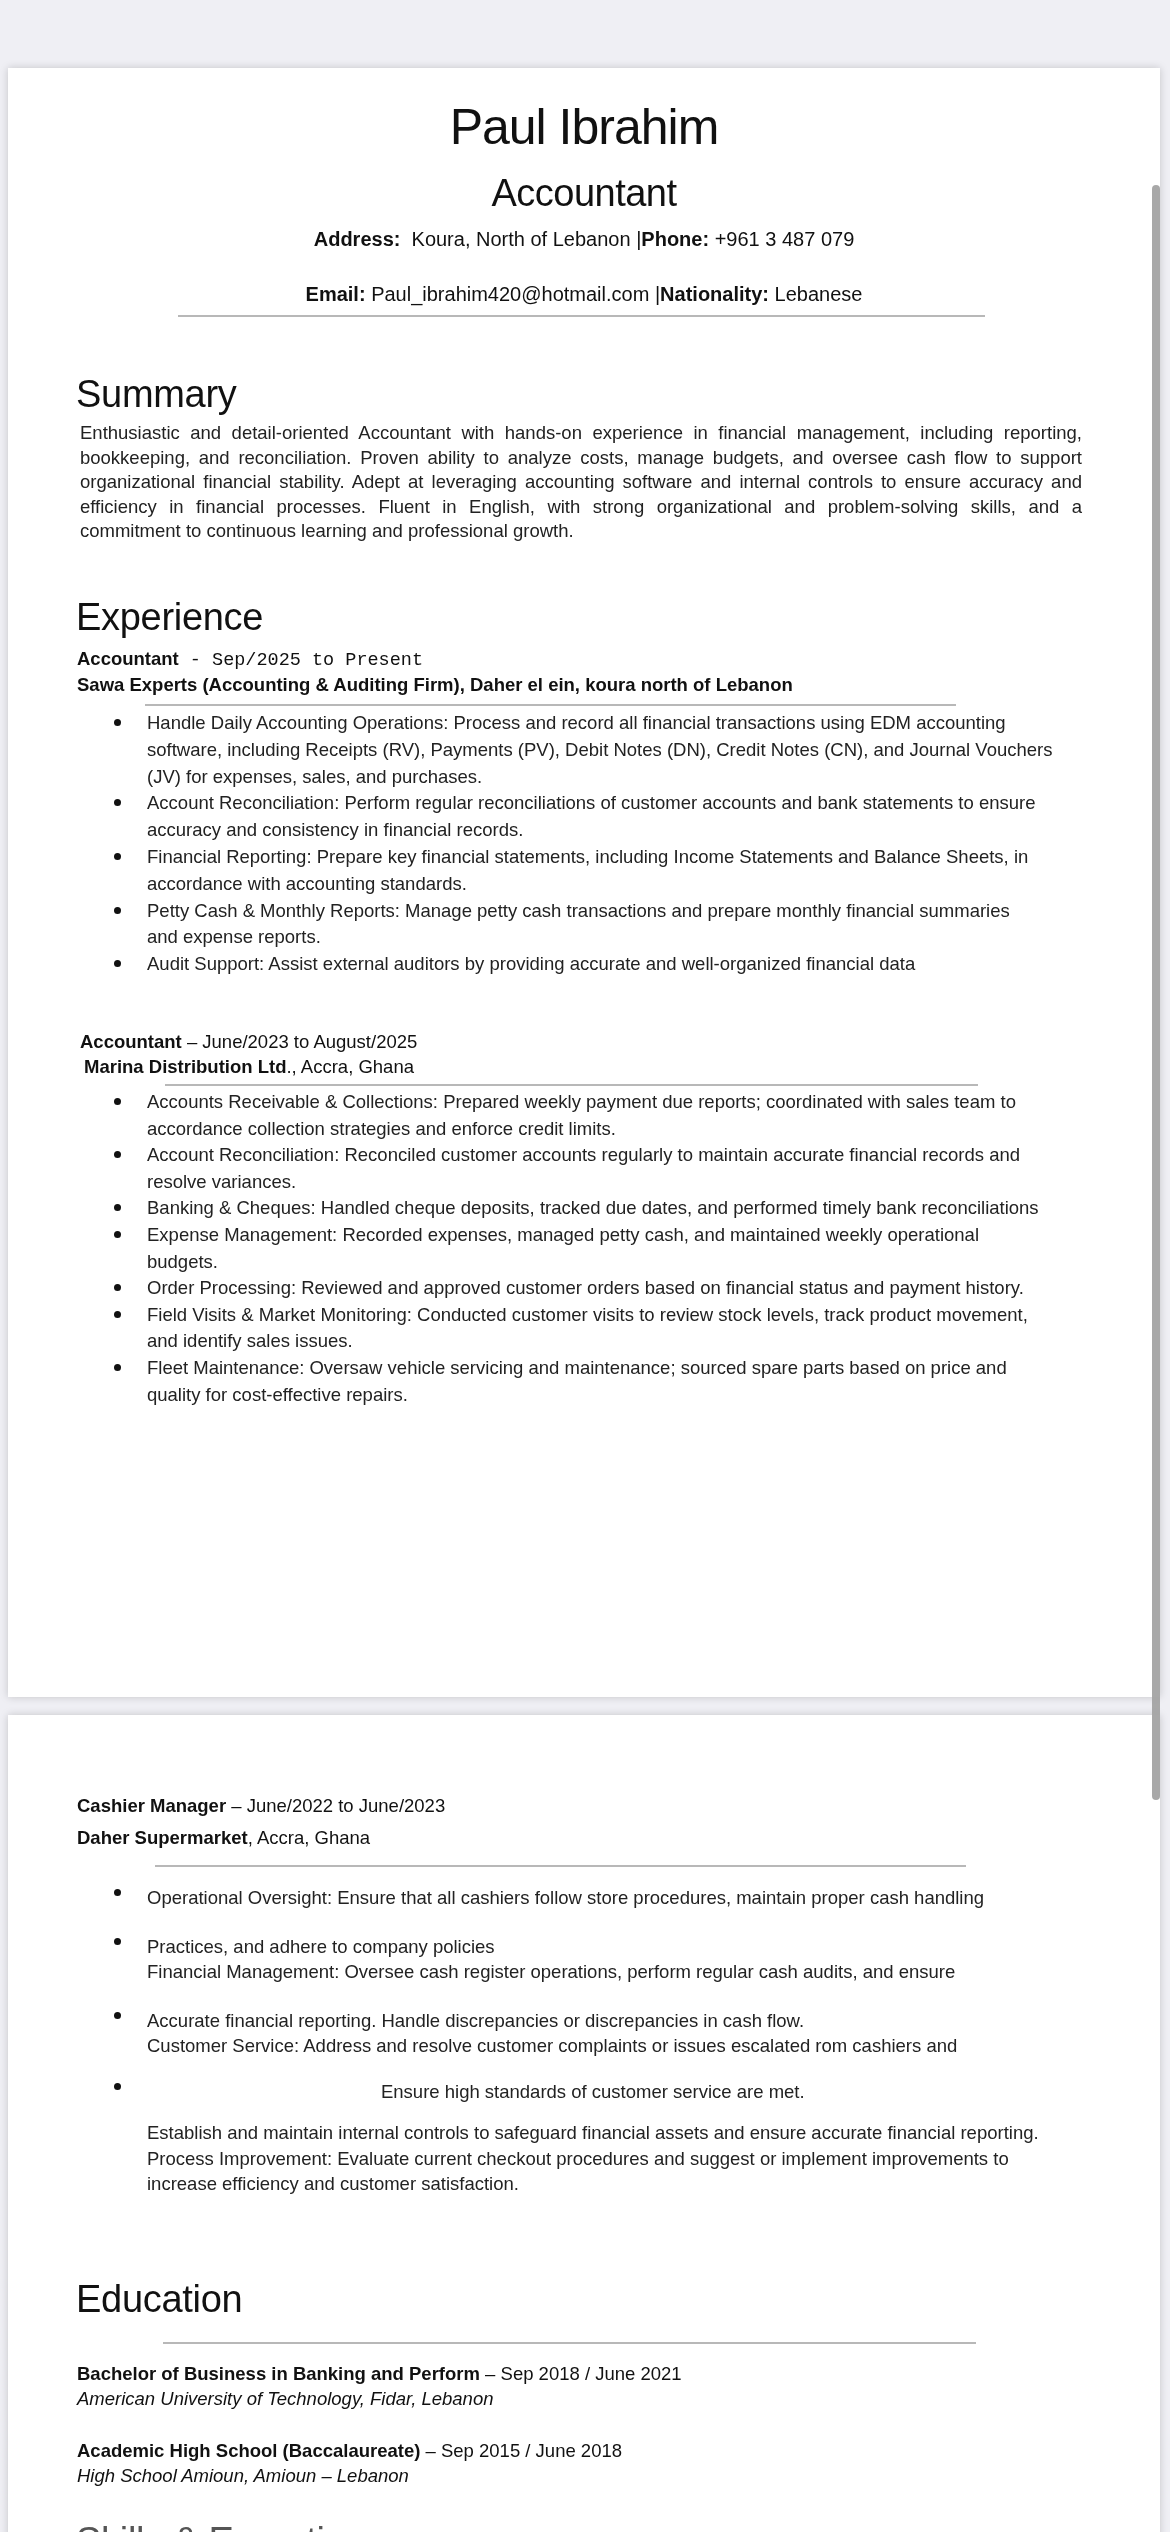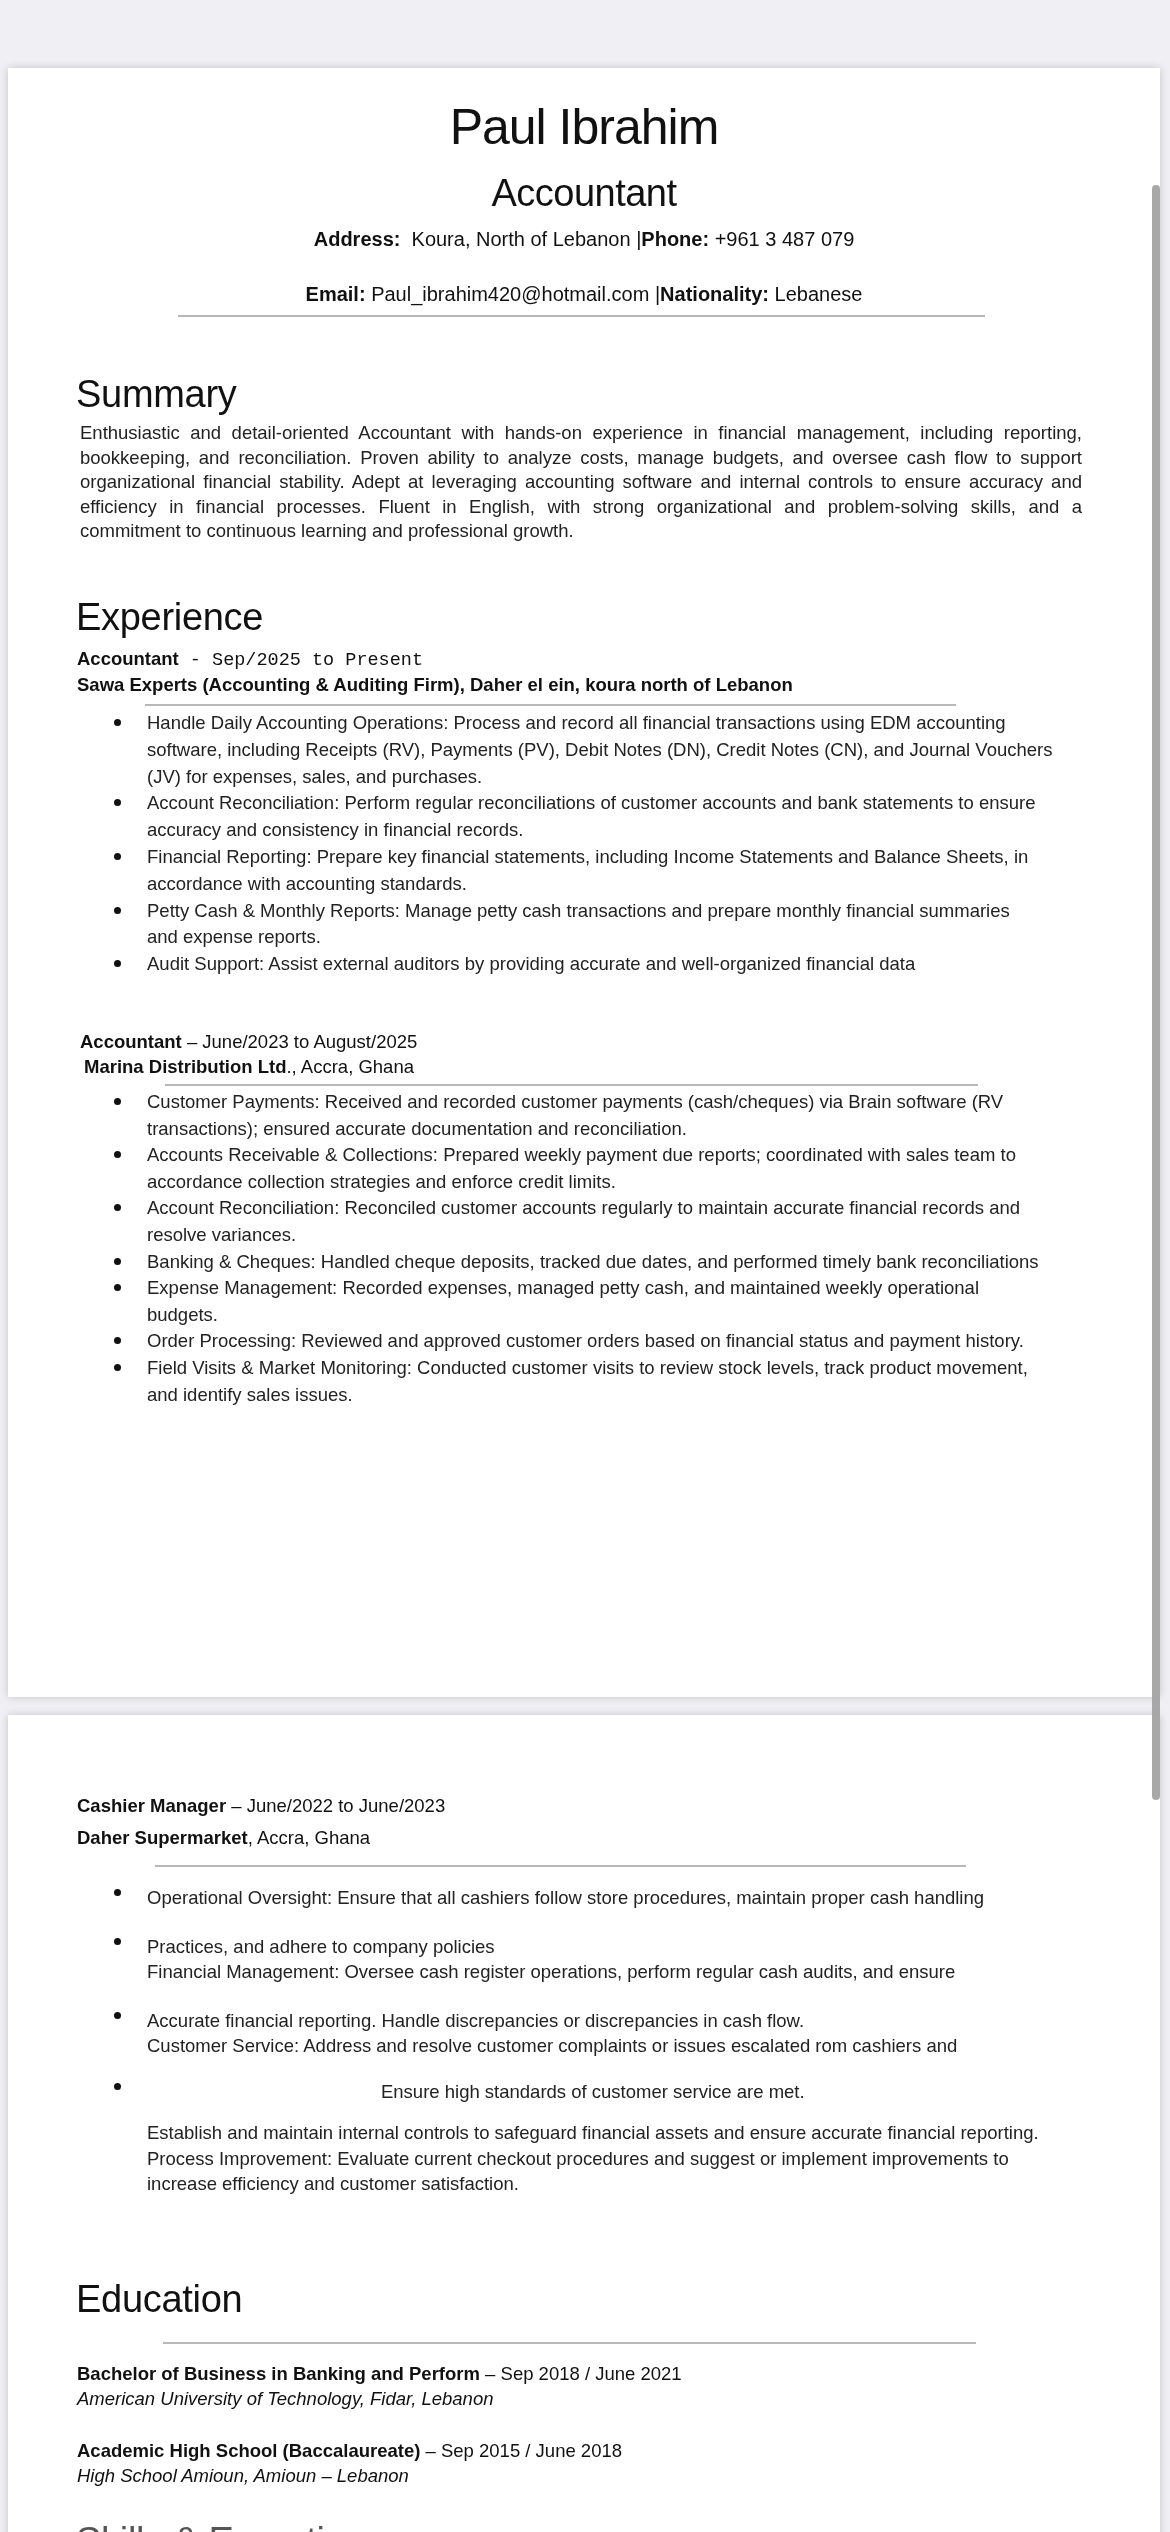--- a/index.html
+++ b/index.html
@@ -104,25 +104,20 @@
   <div class="abs jobline" style="top:963px; left:72px;">
     <b>Accountant</b><span style="white-space:pre;"> – June/2023 to August/2025</span>
   </div>
   <div class="abs jobline" style="top:988px; left:76px;">
     <b>Marina Distribution Ltd</b><span>., Accra, Ghana</span>
   </div>
   <div class="rule" style="top:1016px; left:157px; width:813px;"></div>
   <ul class="bullets" style="top:1021px; left:139px; line-height:26.6px;">
     <li>
         <span class="dot"></span>
-      <span class="line">Customer Payments: Received and recorded customer payments (cash/cheques) via Brain software (RV</span>
-        <span class="line">transactions); ensured accurate documentation and reconciliation.</span>
-      </li>
-    <li>
-        <span class="dot"></span>
       <span class="line">Accounts Receivable &amp; Collections: Prepared weekly payment due reports; coordinated with sales team to</span>
         <span class="line">accordance collection strategies and enforce credit limits.</span>
       </li>
     <li>
         <span class="dot"></span>
       <span class="line">Account Reconciliation: Reconciled customer accounts regularly to maintain accurate financial records and</span>
         <span class="line">resolve variances.</span>
       </li>
     <li>
         <span class="dot"></span>
@@ -134,20 +129,25 @@
         <span class="line">budgets.</span>
       </li>
     <li>
         <span class="dot"></span>
       <span class="line">Order Processing: Reviewed and approved customer orders based on financial status and payment history.</span>
       </li>
     <li>
         <span class="dot"></span>
       <span class="line">Field Visits &amp; Market Monitoring: Conducted customer visits to review stock levels, track product movement,</span>
         <span class="line">and identify sales issues.</span>
+      </li>
+    <li>
+        <span class="dot"></span>
+      <span class="line">Fleet Maintenance: Oversaw vehicle servicing and maintenance; sourced spare parts based on price and</span>
+        <span class="line">quality for cost-effective repairs.</span>
       </li>
   </ul>
 </div>
 
 <div class="page" id="page2">
 
   <div class="abs jobline" style="top:80px; left:69px;">
     <b>Cashier Manager</b><span style="white-space:pre;"> – June/2022 to June/2023</span>
   </div>
   <div class="abs jobline" style="top:112px; left:69px;">

